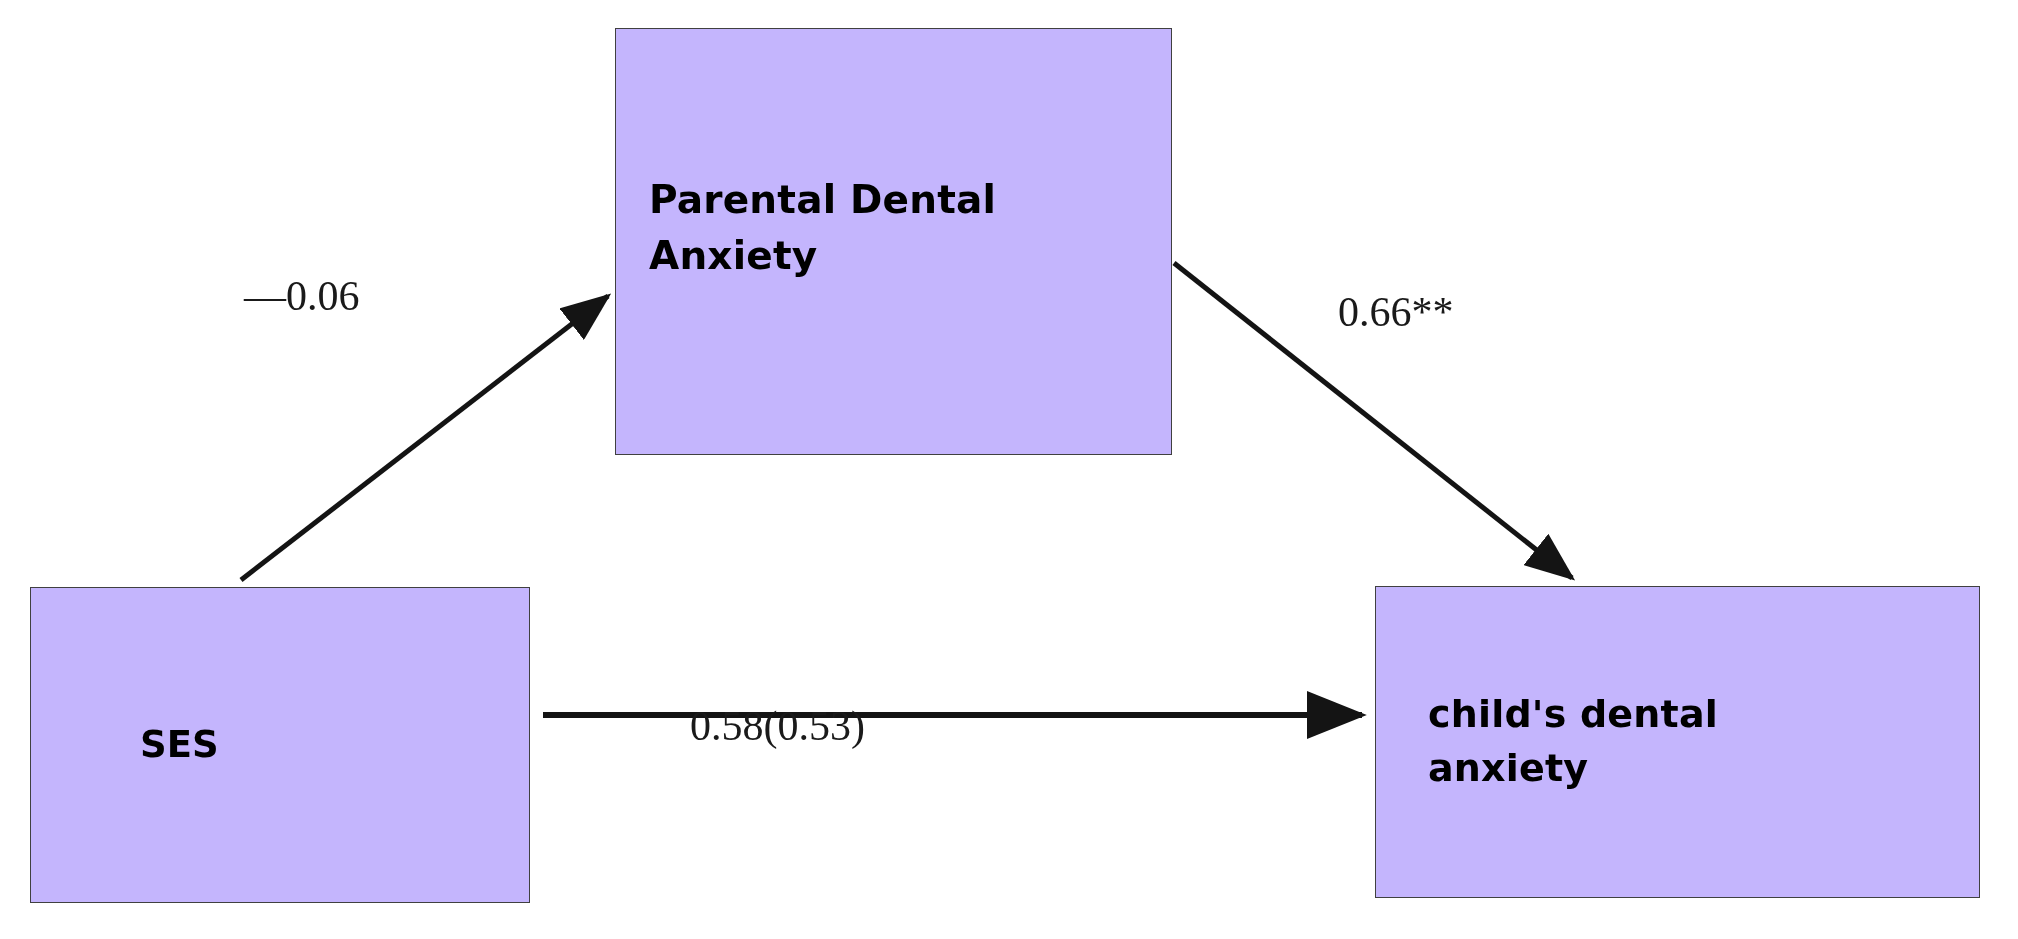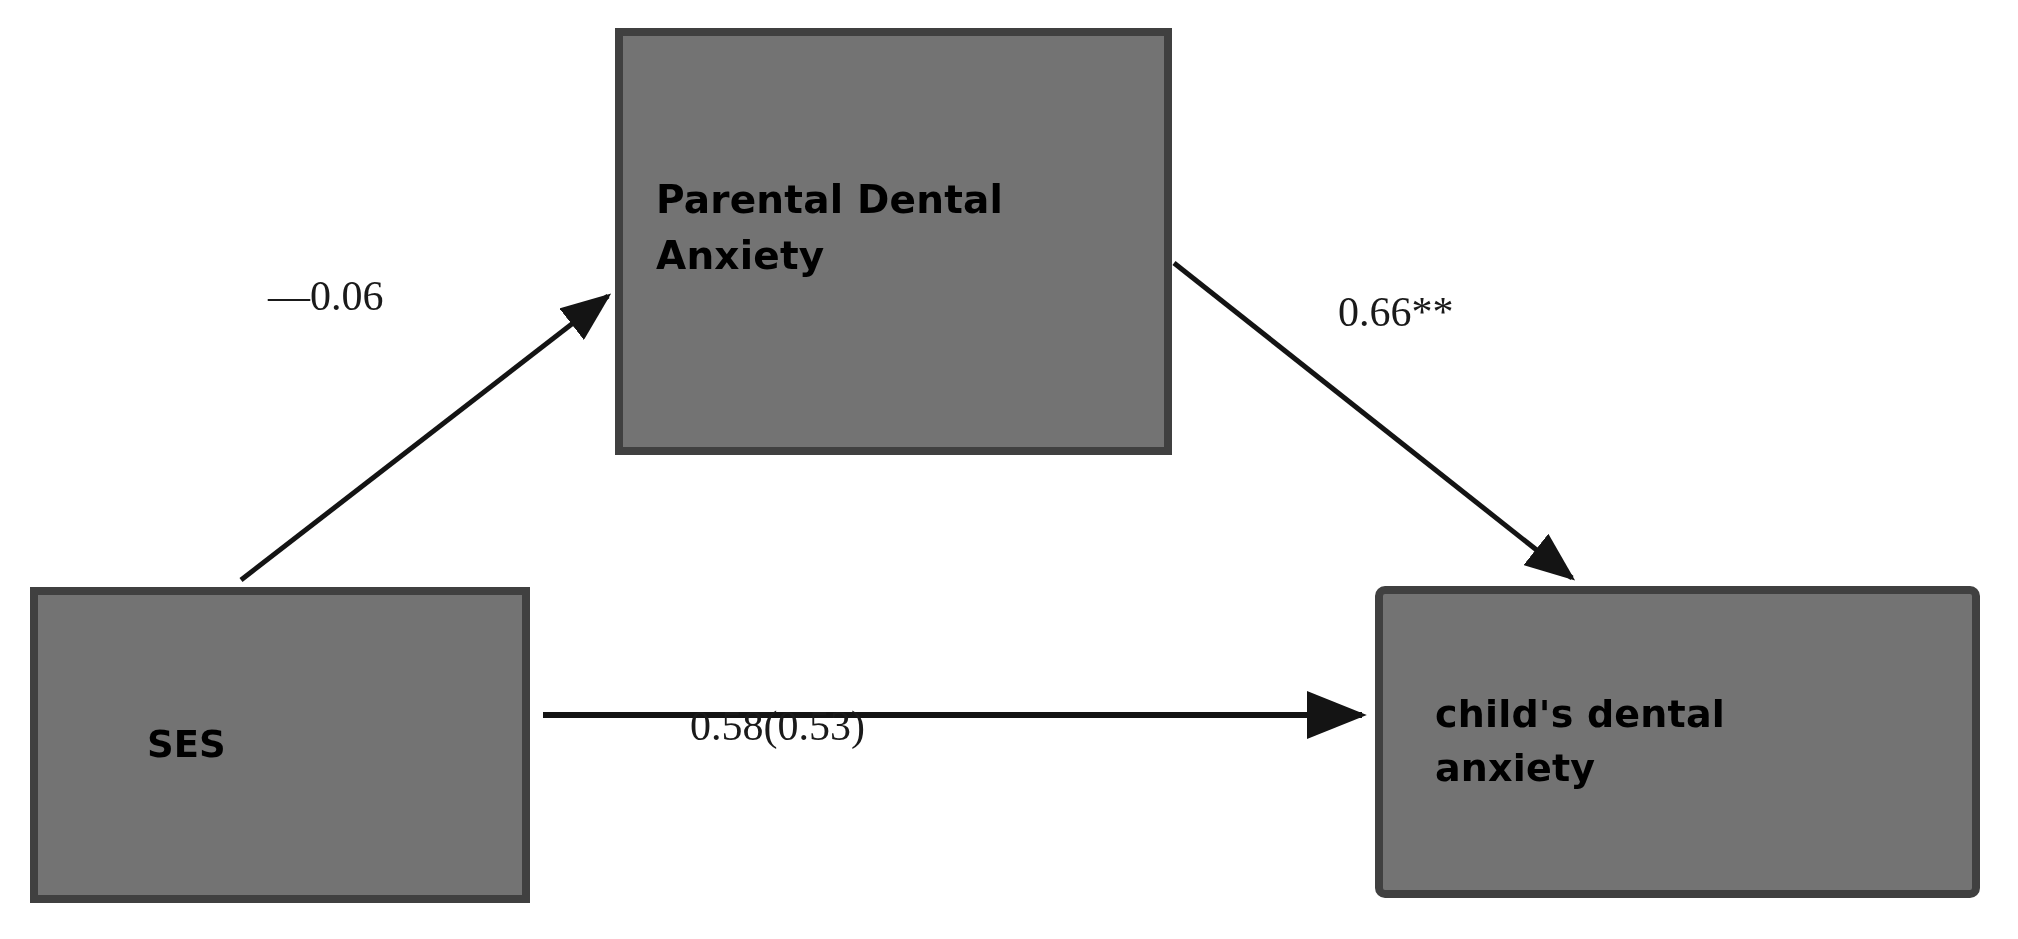--- a/index.html
+++ b/index.html
@@ -12,22 +12,22 @@
     position: relative;
     width: 2018px;
     height: 939px;
     background: #ffffff;
     overflow: hidden;
     font-family: "Liberation Sans", sans-serif;
   }
   .node-box {
     position: absolute;
     box-sizing: border-box;
-    background: #737373;
-    border: 8px solid #404040;
+    background: #c4b5fd;
+    border: 1px solid #404040;
     display: flex;
     align-items: center;
   }
   .node-label {
     font-family: "DejaVu Sans", sans-serif;
     font-weight: bold;
     color: #000000;
     line-height: 1.42;
     white-space: pre-line;
   }
@@ -54,21 +54,20 @@
   #box-predictor .node-label {
     font-size: 37px;
     padding-left: 109px;
   }
   
   #box-outcome {
     left: 1375px;
     top: 586px;
     width: 605px;
     height: 312px;
-    border-radius: 10px;
   }
   #box-outcome .node-label {
     font-size: 38px;
     padding-left: 52px;
     letter-spacing: 0.2px;
   }
   
   #arrow-layer {
     position: absolute;
     left: 0;
@@ -79,21 +78,21 @@
   }
   
   .path-label {
     position: absolute;
     font-family: "Liberation Serif", "DejaVu Serif", serif;
     font-size: 42px;
     color: #1a1a1a;
     white-space: nowrap;
   }
   #label-a {
-    left: 268px;
+    left: 244px;
     top: 272px;
   }
   #label-b {
     left: 1338px;
     top: 288px;
   }
   #label-c {
     left: 690px;
     top: 702px;
   }

